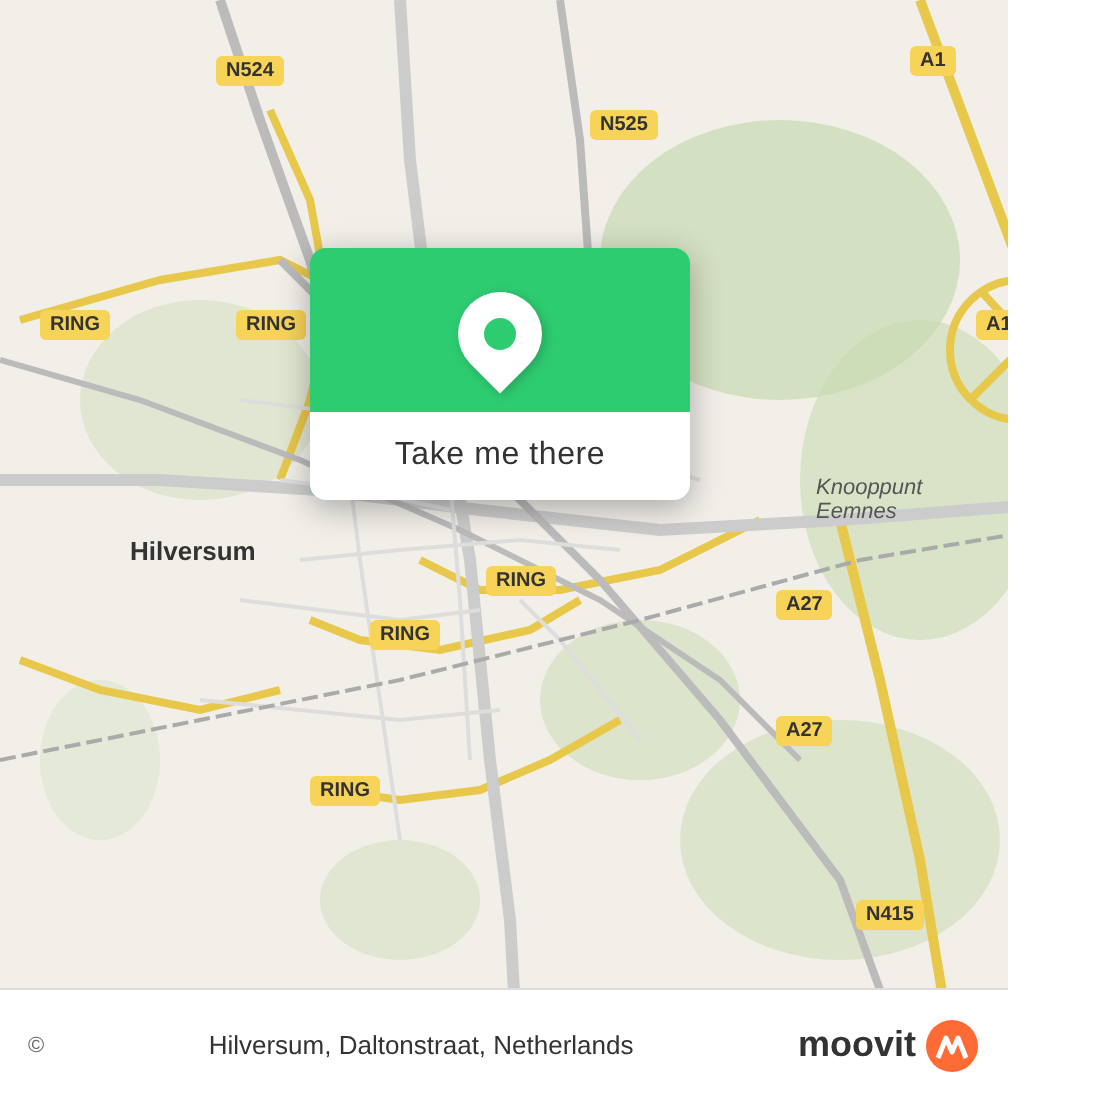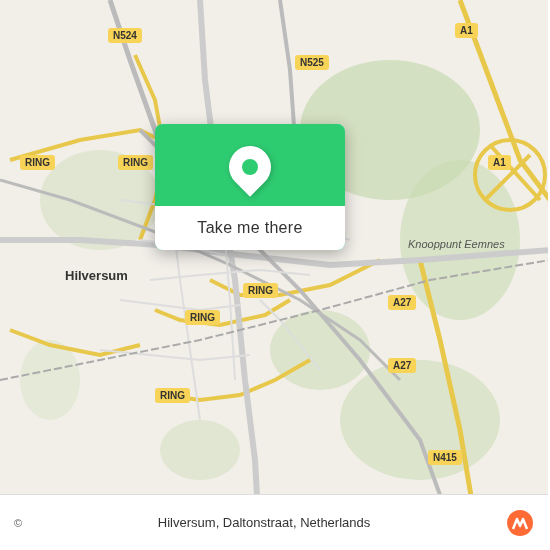--- a/index.html
+++ b/index.html
@@ -6,21 +6,21 @@
 
     body {
       width: 550px;
       height: 550px;
       overflow: hidden;
       font-family: Arial, sans-serif;
       position: relative;
     }
 
     #map-container {
-      width: 548px;
+      width: 504px;
       height: 550px;
       position: relative;
       background-color: #e8e0d8;
       overflow: hidden;
     }
 
     
     .map-bg {
       position: absolute;
       inset: 0;
@@ -257,19 +257,20 @@
     <button class="popup-button">Take me there</button>
   </div>
 
   <div class="bottom-bar">
     <div class="bottom-left">
       <span class="copyright-icon">©</span>
     </div>
     <div class="bottom-center">Hilversum, Daltonstraat, Netherlands</div>
 
     <div class="moovit-logo">
+      <span class="moovit-text">moovit</span>
       <svg class="moovit-icon" viewBox="0 0 28 28" xmlns="http://www.w3.org/2000/svg">
         <circle cx="14" cy="14" r="13" fill="#ff6b35"></circle>
         <path d="M7 20 L11 10 L14 17 L17 10 L21 20" stroke="white" stroke-width="2.5" fill="none" stroke-linejoin="round"></path>
       </svg>
     </div>
   </div>
 </div>
 
 </body></html>

